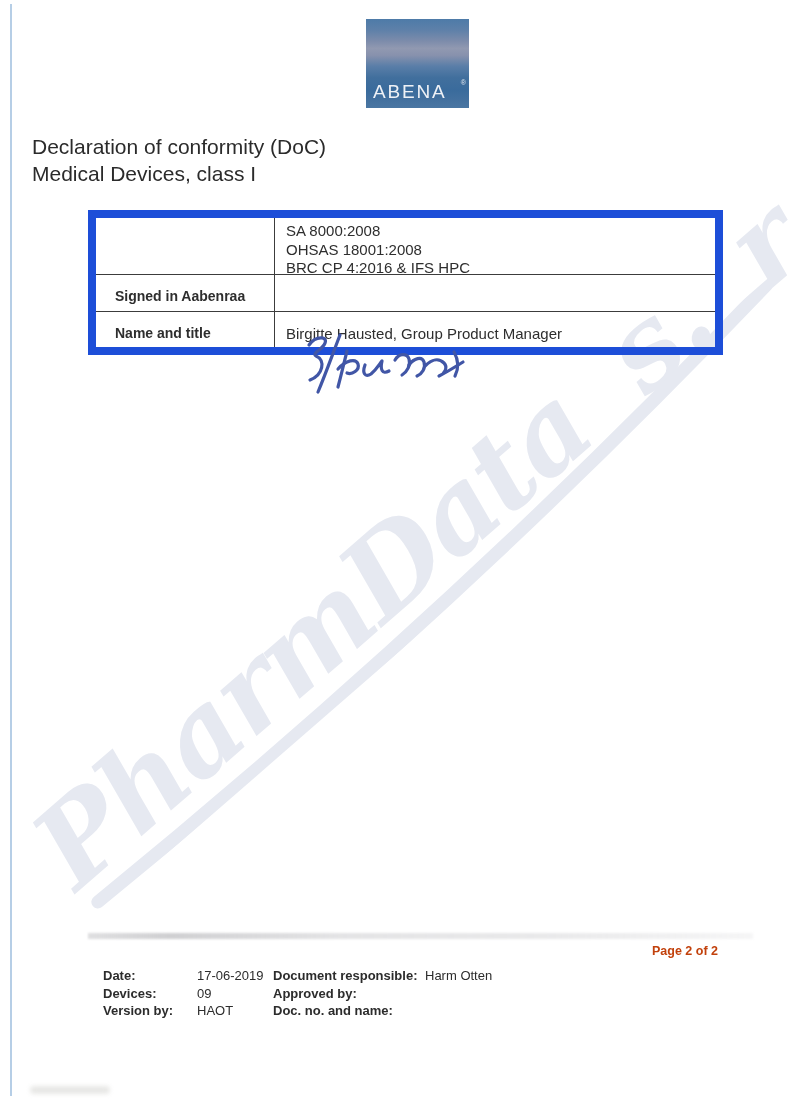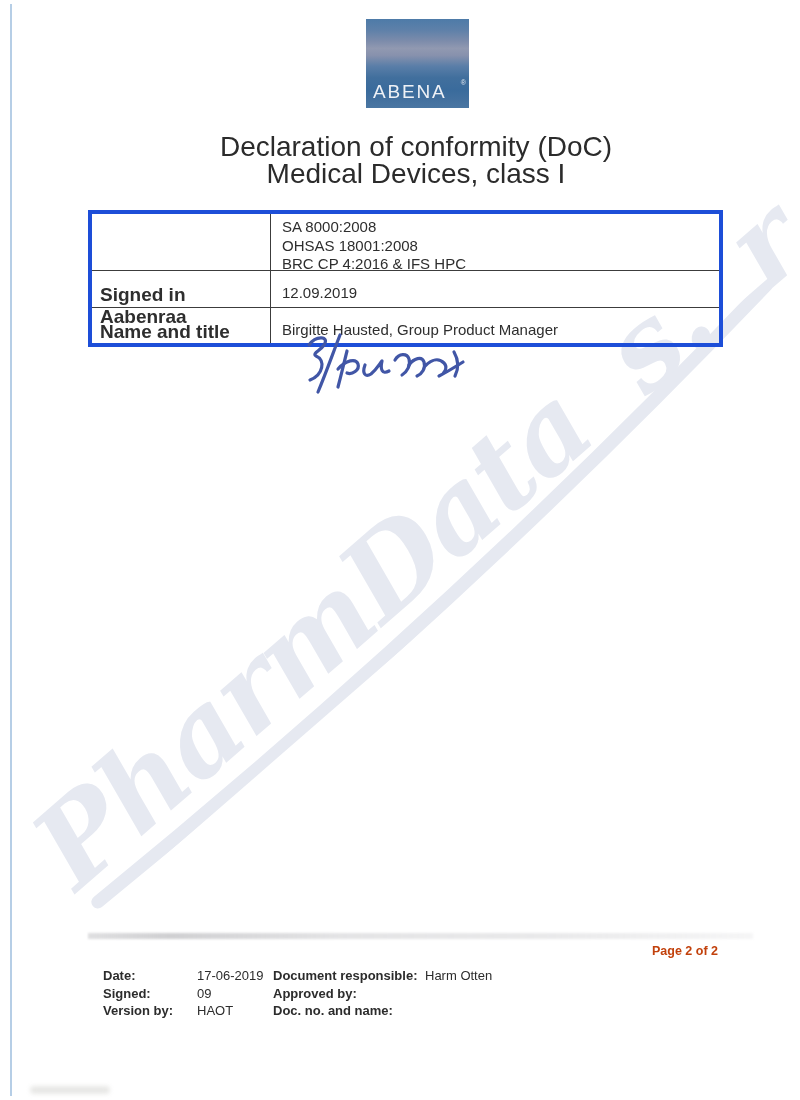--- a/index.html
+++ b/index.html
@@ -62,39 +62,39 @@
     font-size:19px;font-weight:400;letter-spacing:1.8px;
     color:#eef1f6;
   }
   .logo-reg{
     position:absolute;right:3px;bottom:22px;
     font-size:7px;color:#dfe5ee;
   }
   
   .title{
     position:absolute;left:0;right:0;top:133px;
-    text-align:center;
-    font-size:28px;line-height:27px;color:#2b2b2b;
+    text-align:left;
+    font-size:21px;line-height:27px;color:#2b2b2b;
     z-index:2;
     padding-left:32px;
   }
   
   .doc-table{
     position:absolute;left:88px;top:210px;width:635px;
-    border:4px solid #1d4ed8;
+    border:8px solid #1d4ed8;
     box-sizing:border-box;
     z-index:2;
   }
   .t-row{display:flex;box-sizing:border-box;}
   .t-row + .t-row{border-top:1.5px solid #3c3c3c;}
   .t-label{
     width:179px;flex:0 0 179px;box-sizing:border-box;
     border-right:1.5px solid #3c3c3c;
-    padding-left:8px;
-    font-weight:bold;font-size:19px;
+    padding-left:19px;
+    font-weight:bold;font-size:14px;
   }
   .t-value{
     flex:1;box-sizing:border-box;
     padding-left:11px;
     font-size:15px;
   }
   .r1{height:56px;}
   .r1 .t-value{padding-top:4px;line-height:18.5px;}
   .r2{height:37px;}
   .r2 .t-label,.r2 .t-value{padding-top:13px;}
@@ -153,21 +153,20 @@
     <div class="t-row r1">
       <div class="t-label"></div>
       <div class="t-value">
         <div>SA 8000:2008</div>
         <div>OHSAS 18001:2008</div>
         <div>BRC CP 4:2016 &amp; IFS HPC</div>
       </div>
     </div>
     <div class="t-row r2">
       <div class="t-label">Signed in Aabenraa</div>
-      <div class="t-value">12.09.2019</div>
     </div>
     <div class="t-row r3">
       <div class="t-label">Name and title</div>
       <div class="t-value">Birgitte Hausted, Group Product Manager</div>
     </div>
   </div>
 
   <svg class="signature" width="200" height="64" viewBox="0 0 200 64">
     <g stroke="#4156a6" stroke-width="3.2" fill="none" stroke-linecap="round" stroke-linejoin="round">
       <path d="M24 14 C31 4 45 5 39 14 C35 20 27 22 31 25 C41 29 38 44 25 49"></path>
@@ -184,21 +183,21 @@
 
   <div class="footer-smudge"></div>
   <div class="corner-smudge"></div>
 
   <div class="footer">
     <div class="f-label">Date:</div>
     <div>17-06-2019</div>
     <div class="f-label">Document responsible:</div>
     <div>Harm Otten</div>
 
-    <div class="f-label">Signed:</div>
+    <div class="f-label">Devices:</div>
     <div>09</div>
     <div class="f-label">Approved by:</div>
     <div></div>
 
     <div class="f-label">Version by:</div>
     <div>HAOT</div>
     <div class="f-label">Doc. no. and name:</div>
   </div>
 
   <div class="page-num">Page 2 of 2</div>

